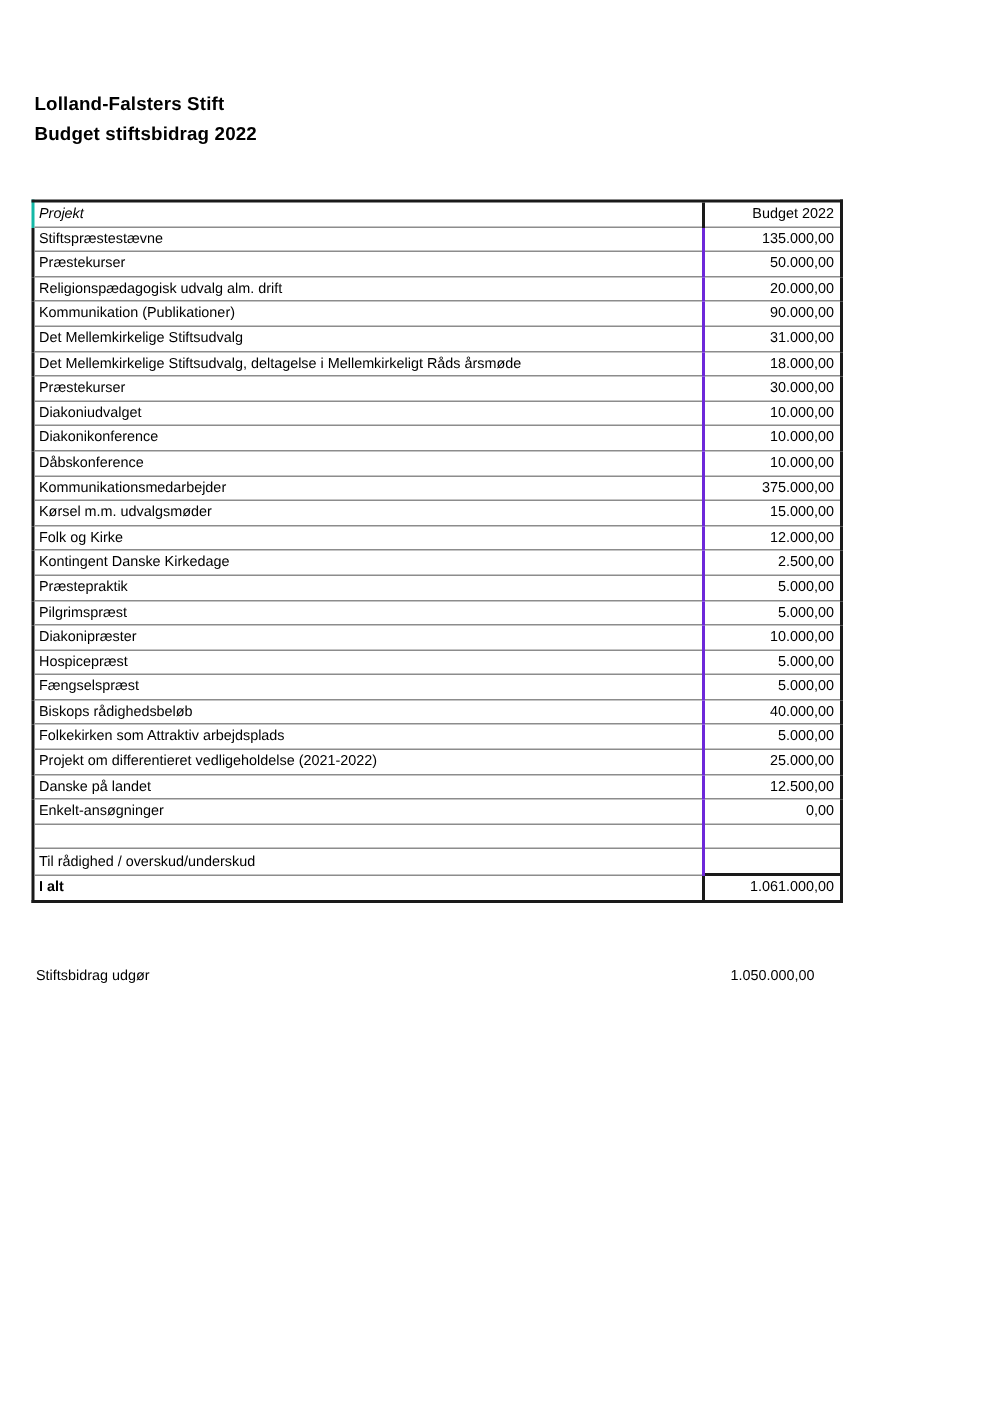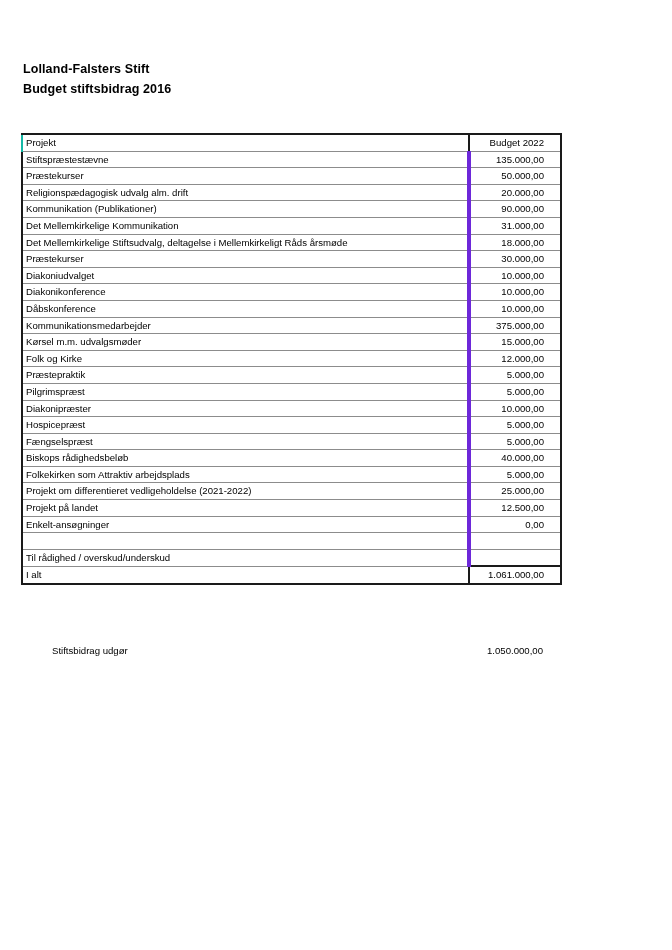--- a/index.html
+++ b/index.html
@@ -51,78 +51,77 @@
     vertical-align: middle;
     line-height: 15.6px;
     overflow: hidden;
     white-space: nowrap;
   }
   td.cell-project {
     padding-left: 3px;
     text-align: left;
   }
   td.cell-amount {
-    padding-right: 16px;
+    padding-right: 4px;
     text-align: right;
   }
 
   
   tr.header-row td {
     border-top: 2px solid #1a1a1a;
     border-bottom: 1px solid #8c8c8c;
   }
-  tr.header-row td.cell-project { border-left: 2px solid #14b8a6; }
+  tr.header-row td.cell-project { border-left: 2px solid #14b8a6; font-style: italic; }
   tr.header-row td.cell-amount  { border-left: 2px solid #1a1a1a; border-right: 2px solid #1a1a1a; }
 
   
   tr.data-row td.cell-project { border-left: 2px solid #1a1a1a; }
-  tr.data-row td.cell-amount  { border-left: 4px solid #6d28d9; border-right: 2px solid #1a1a1a; }
+  tr.data-row td.cell-amount  { border-left: 2px solid #6d28d9; border-right: 2px solid #1a1a1a; }
 
   tr.spacer-row td { height: 15.6px; }
 
   
   tr.total-row td {
     border-top: 1px solid #8c8c8c;
     border-bottom: 2px solid #1a1a1a;
   }
-  tr.total-row td.cell-project { border-left: 2px solid #1a1a1a; }
+  tr.total-row td.cell-project { border-left: 2px solid #1a1a1a; font-weight: bold; }
   tr.total-row td.cell-amount  {
     border-left: 2px solid #1a1a1a;
     border-right: 2px solid #1a1a1a;
     border-bottom: 2px solid #1a1a1a;
     border-top: 2px solid #1a1a1a;
   }
 
   
   tr.subtotal-row td.cell-amount { border-bottom: 1px solid #8c8c8c; }
 
   .footer-line {
     position: absolute;
     font-size: 9.6px;
     white-space: nowrap;
   }
   #footer-label {
     left: 24px;
     top: 645px;
-    margin-left: 28px;
   }
   #footer-value {
     left: 400px;
     top: 645px;
     width: 143px;
     text-align: right;
   }
 </style>
 </head>
 <body>
 
 <div class="page">
 
   <div class="doc-title" id="title-line1">Lolland-Falsters Stift</div>
-  <div class="doc-title" id="title-line2">Budget stiftsbidrag 2016</div>
+  <div class="doc-title" id="title-line2">Budget stiftsbidrag 2022</div>
 
   <table class="budget-table">
     <colgroup>
       <col class="c-project">
       <col class="c-amount">
     </colgroup>
     <thead>
       <tr class="header-row">
         <td class="cell-project">Projekt</td>
         <td class="cell-amount">Budget 2022</td>
@@ -139,21 +138,21 @@
         </tr>
         <tr class="data-row">
           <td class="cell-project">Religionspædagogisk udvalg alm. drift</td>
           <td class="cell-amount">20.000,00</td>
         </tr>
         <tr class="data-row">
           <td class="cell-project">Kommunikation (Publikationer)</td>
           <td class="cell-amount">90.000,00</td>
         </tr>
         <tr class="data-row">
-          <td class="cell-project">Det Mellemkirkelige Kommunikation</td>
+          <td class="cell-project">Det Mellemkirkelige Stiftsudvalg</td>
           <td class="cell-amount">31.000,00</td>
         </tr>
         <tr class="data-row">
           <td class="cell-project">Det Mellemkirkelige Stiftsudvalg, deltagelse i Mellemkirkeligt Råds årsmøde</td>
           <td class="cell-amount">18.000,00</td>
         </tr>
         <tr class="data-row">
           <td class="cell-project">Præstekurser</td>
           <td class="cell-amount">30.000,00</td>
         </tr>
@@ -175,20 +174,24 @@
         </tr>
         <tr class="data-row">
           <td class="cell-project">Kørsel m.m. udvalgsmøder</td>
           <td class="cell-amount">15.000,00</td>
         </tr>
         <tr class="data-row">
           <td class="cell-project">Folk og Kirke</td>
           <td class="cell-amount">12.000,00</td>
         </tr>
         <tr class="data-row">
+          <td class="cell-project">Kontingent Danske Kirkedage</td>
+          <td class="cell-amount">2.500,00</td>
+        </tr>
+        <tr class="data-row">
           <td class="cell-project">Præstepraktik</td>
           <td class="cell-amount">5.000,00</td>
         </tr>
         <tr class="data-row">
           <td class="cell-project">Pilgrimspræst</td>
           <td class="cell-amount">5.000,00</td>
         </tr>
         <tr class="data-row">
           <td class="cell-project">Diakonipræster</td>
           <td class="cell-amount">10.000,00</td>
@@ -207,21 +210,21 @@
         </tr>
         <tr class="data-row">
           <td class="cell-project">Folkekirken som Attraktiv arbejdsplads</td>
           <td class="cell-amount">5.000,00</td>
         </tr>
         <tr class="data-row">
           <td class="cell-project">Projekt om differentieret vedligeholdelse (2021-2022)</td>
           <td class="cell-amount">25.000,00</td>
         </tr>
         <tr class="data-row">
-          <td class="cell-project">Projekt på landet</td>
+          <td class="cell-project">Danske på landet</td>
           <td class="cell-amount">12.500,00</td>
         </tr>
         <tr class="data-row">
           <td class="cell-project">Enkelt-ansøgninger</td>
           <td class="cell-amount">0,00</td>
         </tr>
         <tr class="data-row spacer-row">
           <td class="cell-project"></td>
           <td class="cell-amount"></td>
         </tr>

